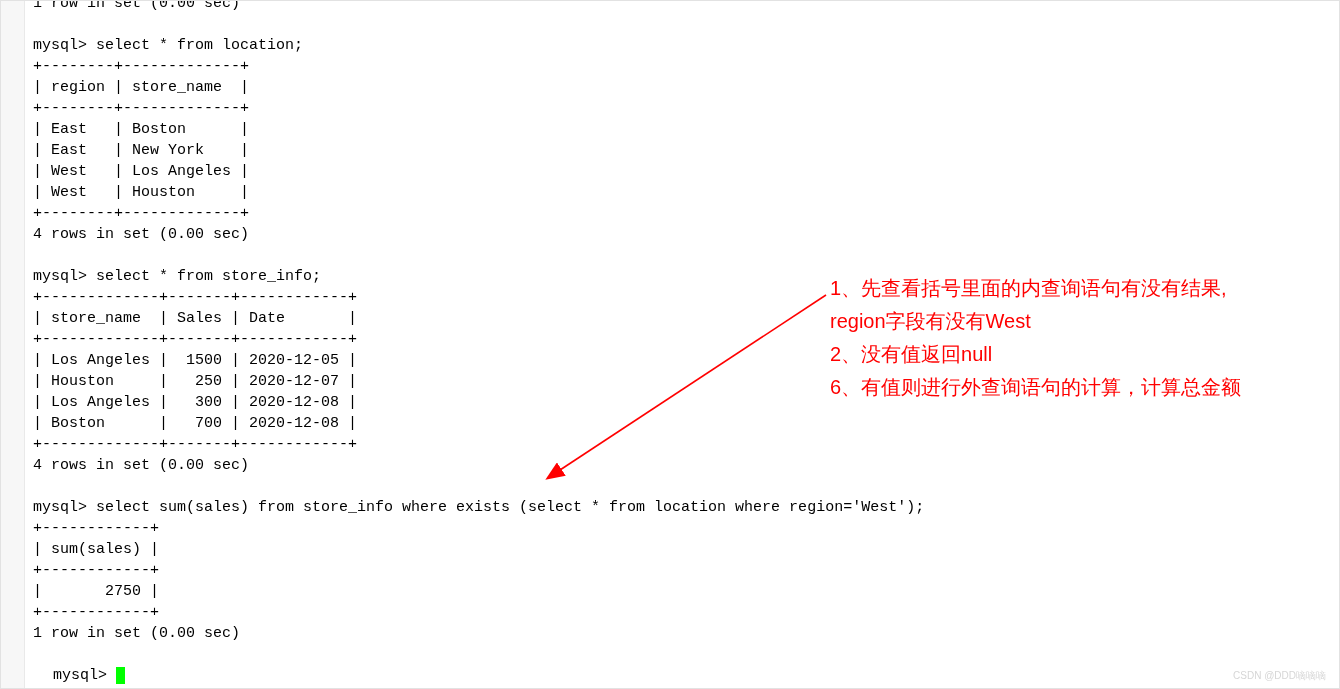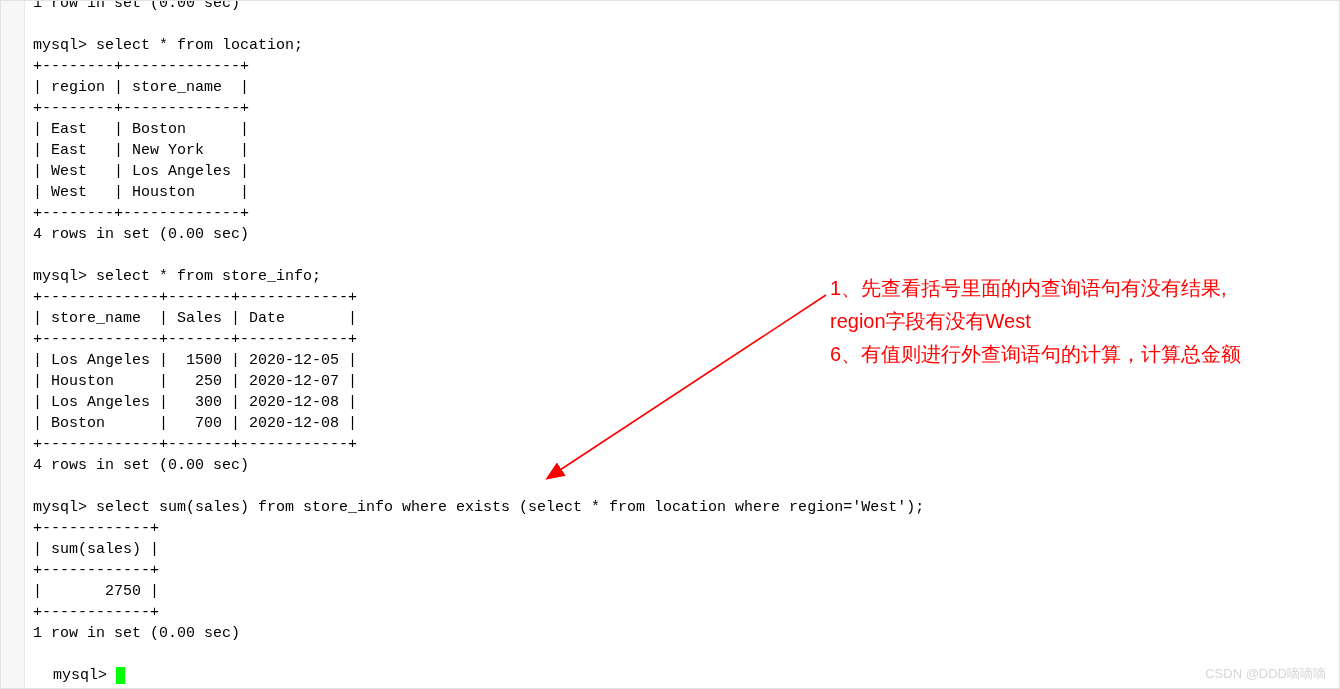--- a/index.html
+++ b/index.html
@@ -47,21 +47,21 @@
     font-family: "Microsoft YaHei", "PingFang SC", sans-serif;
     font-size: 20px;
     line-height: 1.65;
   }
   .watermark {
     position: absolute;
     right: 14px;
     bottom: 6px;
     color: #d6d6d6;
     font-family: "Microsoft YaHei", sans-serif;
-    font-size: 13px;
+    font-size: 10px;
     pointer-events: none;
   }
   svg.arrow {
     position: absolute;
     pointer-events: none;
   }
   .frame-border{
     position:absolute;
     left:0;top:0;right:0;bottom:0;
     border:1px solid #e2e2e2;
@@ -112,18 +112,19 @@
     <marker id="arrowhead" markerWidth="12" markerHeight="10" refX="1" refY="5" orient="auto">
       <polygon points="0 0, 12 5, 0 10" fill="#ff0000"></polygon>
     </marker>
   </defs>
   <line x1="826" y1="295" x2="560" y2="470" stroke="#ff0000" stroke-width="1.6" marker-end="url(#arrowhead)"></line>
 </svg>
 
 <div class="annotation" style="left:830px; top:272px;">
   <div>1、先查看括号里面的内查询语句有没有结果,</div>
   <div>region字段有没有West</div>
+  <div>2、没有值返回null</div>
   <div>6、有值则进行外查询语句的计算，计算总金额</div>
 </div>
 
 <div class="watermark">CSDN @DDD嘀嘀嘀</div>
 
 <div class="frame-border"></div>
 
 </body></html>

